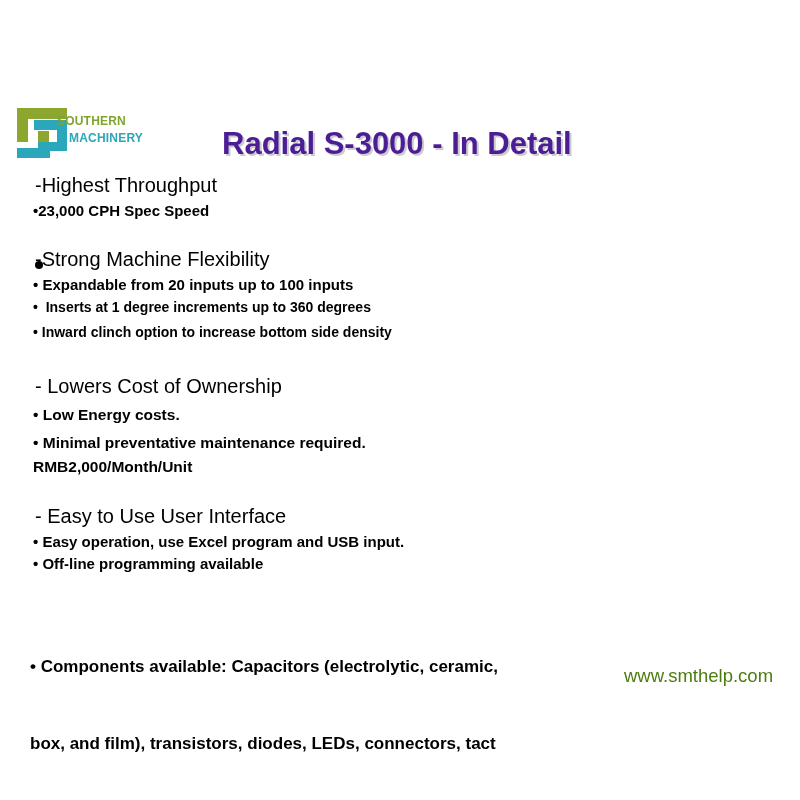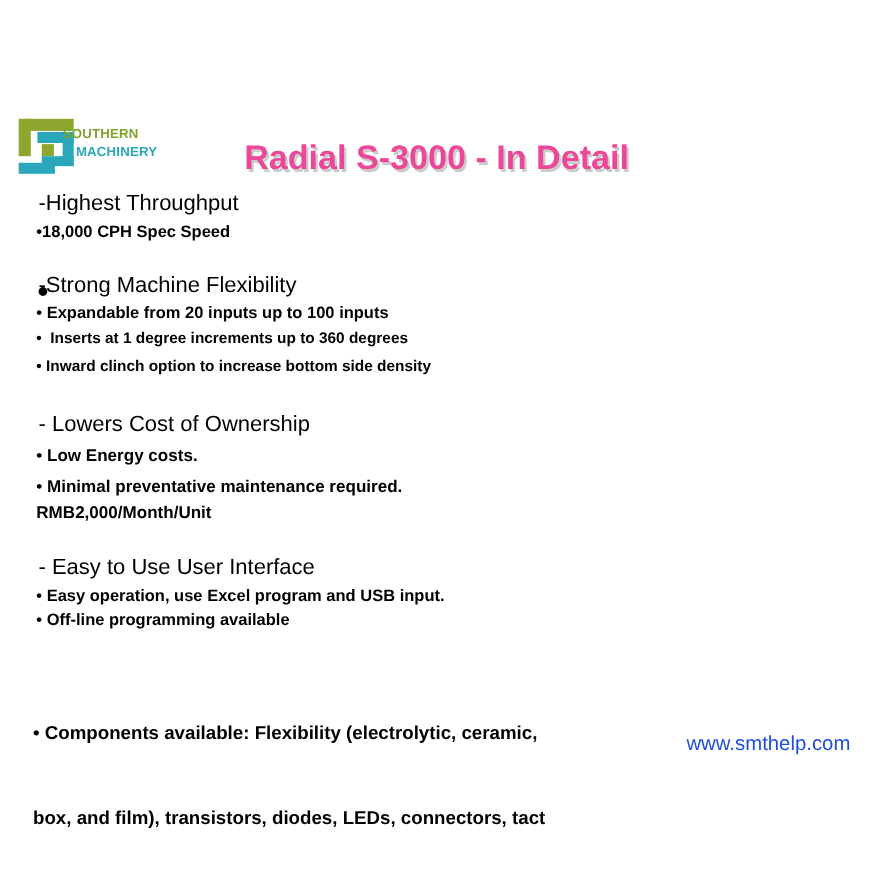--- a/index.html
+++ b/index.html
@@ -18,21 +18,21 @@
   .logo-mark { position: absolute; left: 16px; top: 107px; }
   .logo-text { position: absolute; left: 57px; top: 113px; font-weight: bold;
                font-size: 12px; line-height: 17px; letter-spacing: 0.2px; }
   .logo-line1 { color: #7FA42D; }
   .logo-line2 { color: #2AA7B8; margin-left: 12px; }
 
   
   .title {
     left: 222px; top: 126px;
     font-size: 31px; font-weight: bold;
-    color: #ec4899;
+    color: #4c1d95;
     text-shadow: 2px 2px 0 #cccccc;
   }
 
   
   .h { font-size: 20px; font-weight: 400; left: 35px; }
   .b { font-weight: bold; left: 33px; }
   .fs15  { font-size: 15px; }
   .fs155 { font-size: 15.5px; }
   .fs165 { font-size: 14px; }
 
@@ -44,21 +44,21 @@
 
   .components {
     left: 30px; top: 603px;
     font-size: 17px; font-weight: bold; line-height: 25.5px;
     width: 540px;
   }
 
   .site-link {
     left: 624px; top: 665px;
     font-size: 18.5px;
-    color: #1d4ed8;
+    color: #4d7c0f;
     text-decoration: none;
     cursor: pointer;
   }
 </style>
 </head>
 <body>
 
 <div class="slide">
 
   <div class="logo-mark">
@@ -78,38 +78,38 @@
   </div>
 
   <div class="logo-text">
     <div class="logo-line1">SOUTHERN</div>
     <div class="logo-line2">MACHINERY</div>
   </div>
 
   <div class="abs title">Radial S-3000 - In Detail</div>
 
   <div class="abs h" style="top:174px">-Highest Throughput</div>
-  <div class="abs b fs15" style="top:202px">•18,000 CPH Spec Speed</div>
+  <div class="abs b fs15" style="top:202px">•23,000 CPH Spec Speed</div>
 
   <div class="abs h" style="top:248px">-Strong Machine Flexibility</div>
   <div class="cursor-dot"></div>
   <div class="abs b fs15" style="top:276px">• Expandable from 20 inputs up to 100 inputs</div>
   <div class="abs b fs165" style="top:299px">•  Inserts at 1 degree increments up to 360 degrees</div>
   <div class="abs b fs165" style="top:324px">• Inward clinch option to increase bottom side density</div>
 
   <div class="abs h" style="top:375px">- Lowers Cost of Ownership</div>
   <div class="abs b fs155" style="top:406px">• Low Energy costs.</div>
   <div class="abs b fs155" style="top:434px">• Minimal preventative maintenance required.</div>
   <div class="abs b fs155" style="top:458px">RMB2,000/Month/Unit</div>
 
   <div class="abs b fs15" style="top:533px">• Easy operation, use Excel program and USB input.</div>
   <div class="abs h" style="top:505px">- Easy to Use User Interface</div>
   <div class="abs b fs15" style="top:555px">• Off-line programming available</div>
 
   <div class="abs components">
-    <div>• Components available: Flexibility (electrolytic, ceramic,</div>
+    <div>• Components available: Capacitors (electrolytic, ceramic,</div>
     <div>box, and film), transistors, diodes, LEDs, connectors, tact</div>
     
   </div>
 
   <div class="abs site-link">www.smthelp.com</div>
 
 </div>
 
 </body></html>

